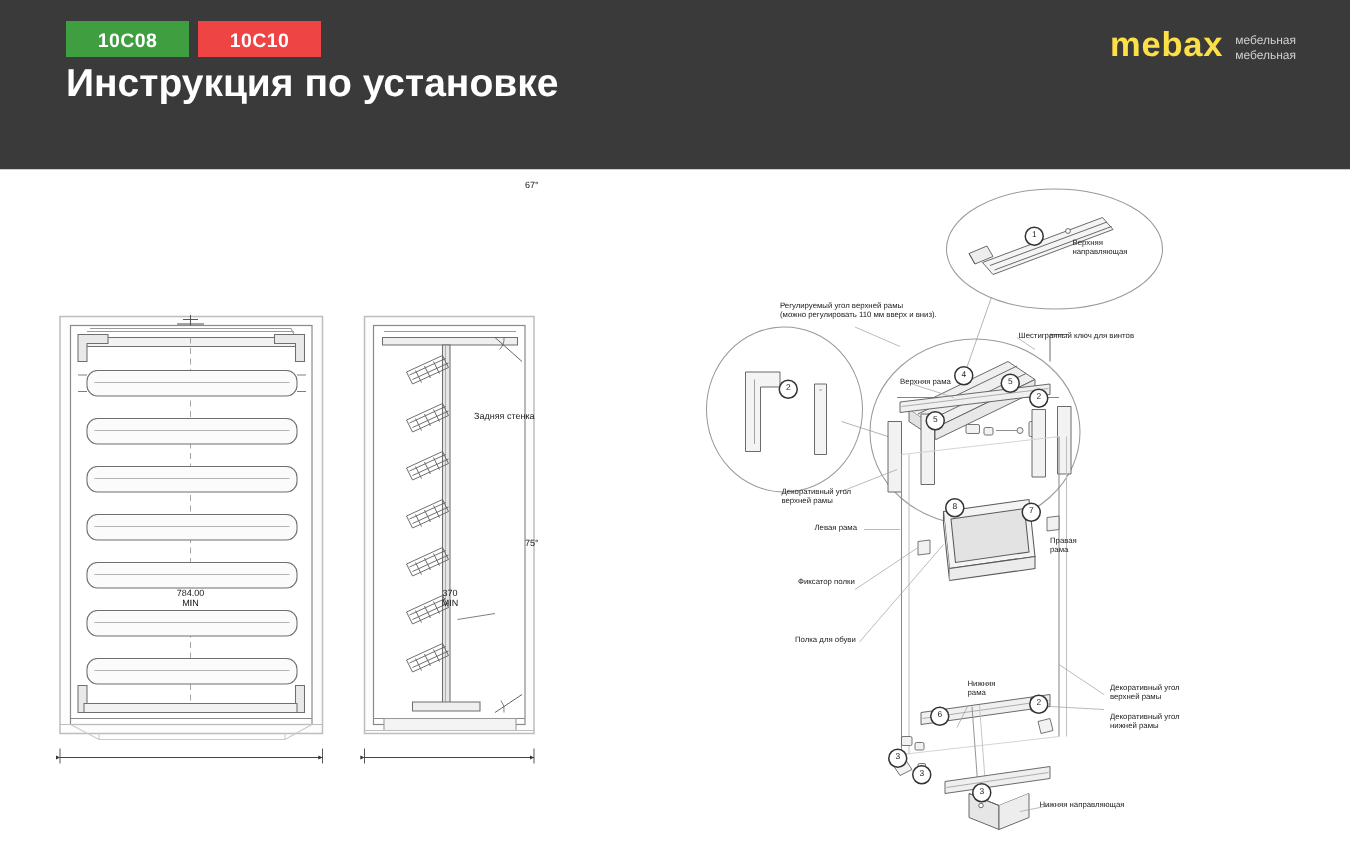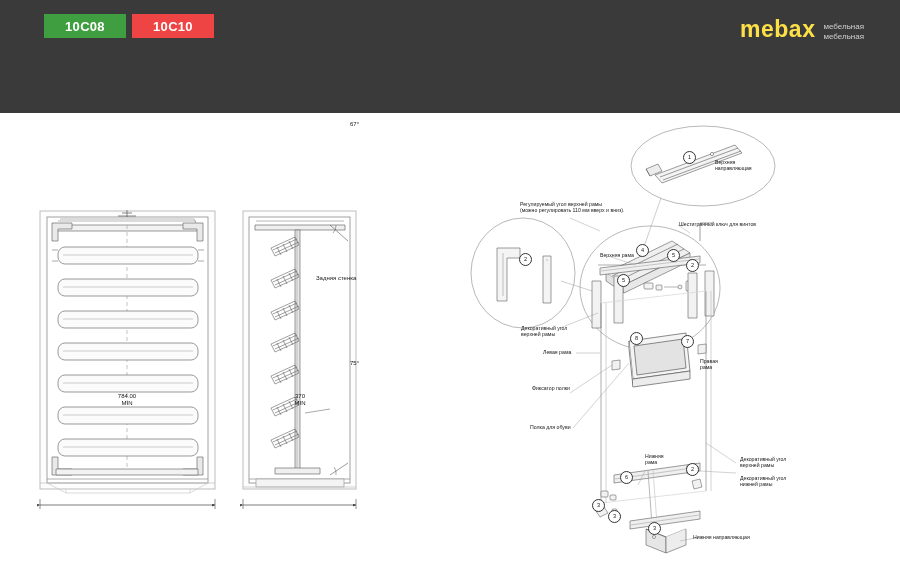--- a/index.html
+++ b/index.html
@@ -57,20 +57,21 @@
 
 <div class="page">
 
   <div class="header">
     <div class="badges">
       <div class="badge green">10C08</div>
       <div class="badge grey">10C10</div>
     </div>
 
     <div class="title">
+      <span>Инструкция по установке</span>
     </div>
 
     <div class="brand">
       <div class="brand-name">mebax</div>
       <div class="brand-sub">
         <div>мебельная</div>
         <div>мебельная</div>
       </div>
     </div>
   </div>

